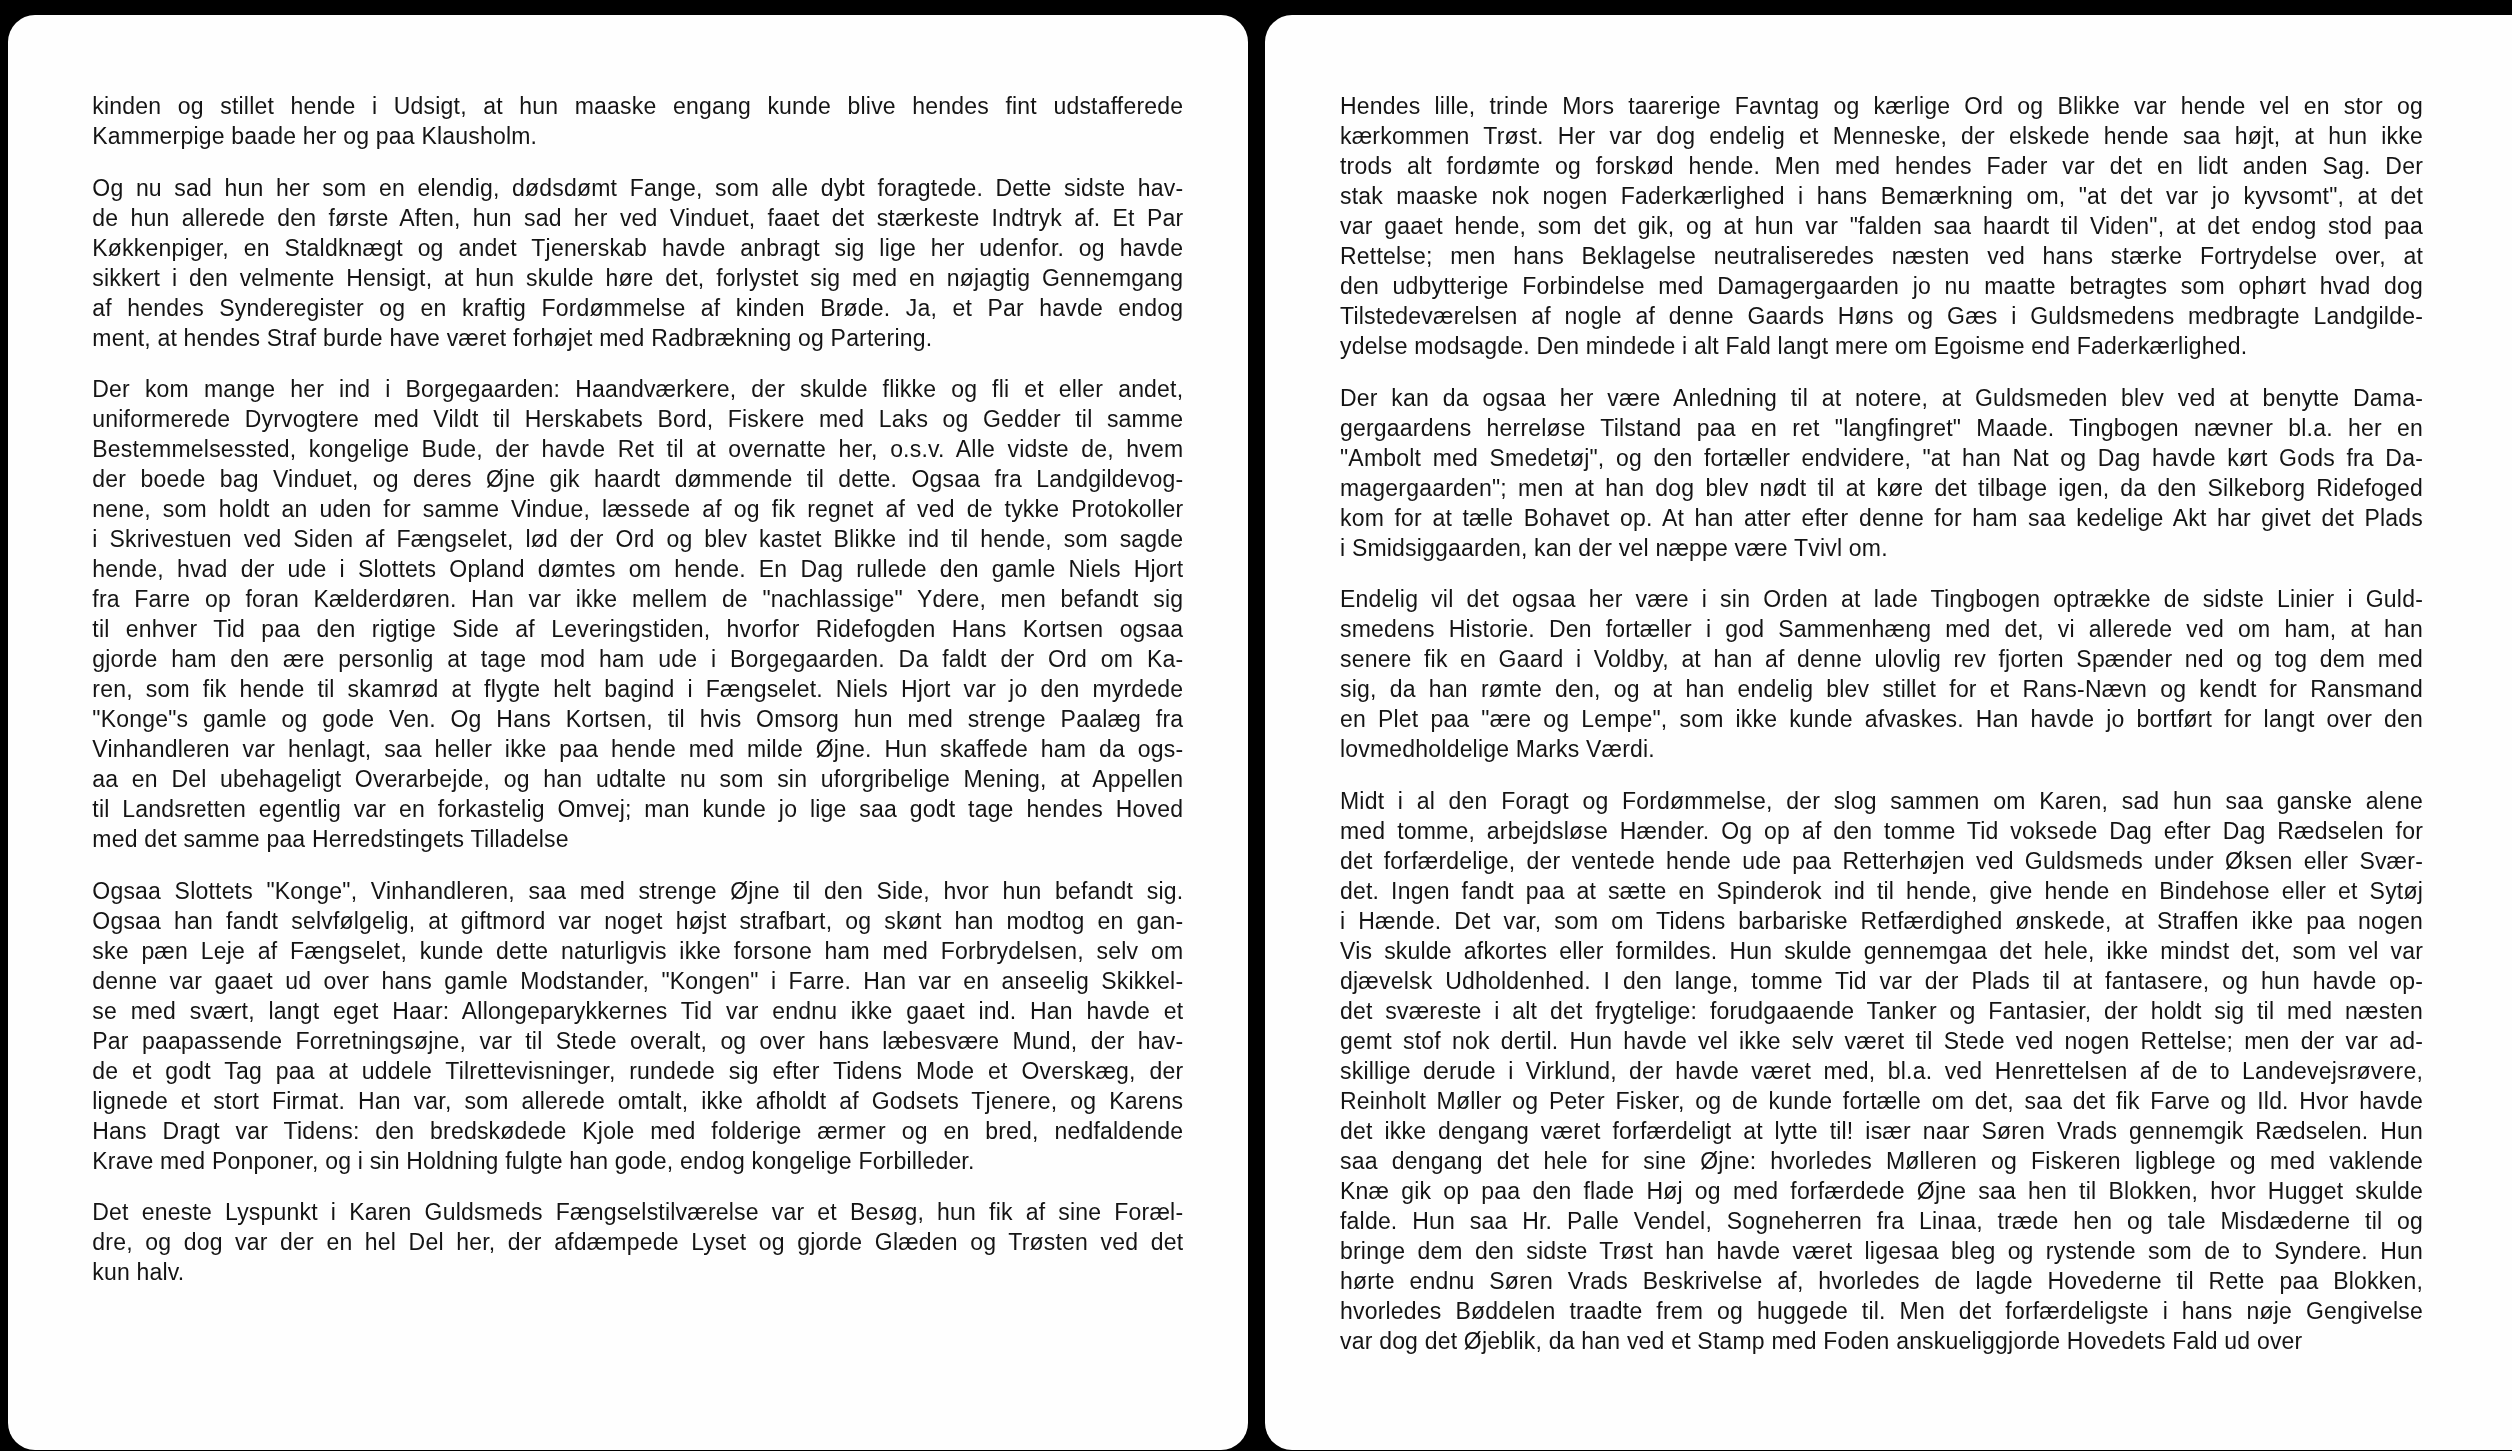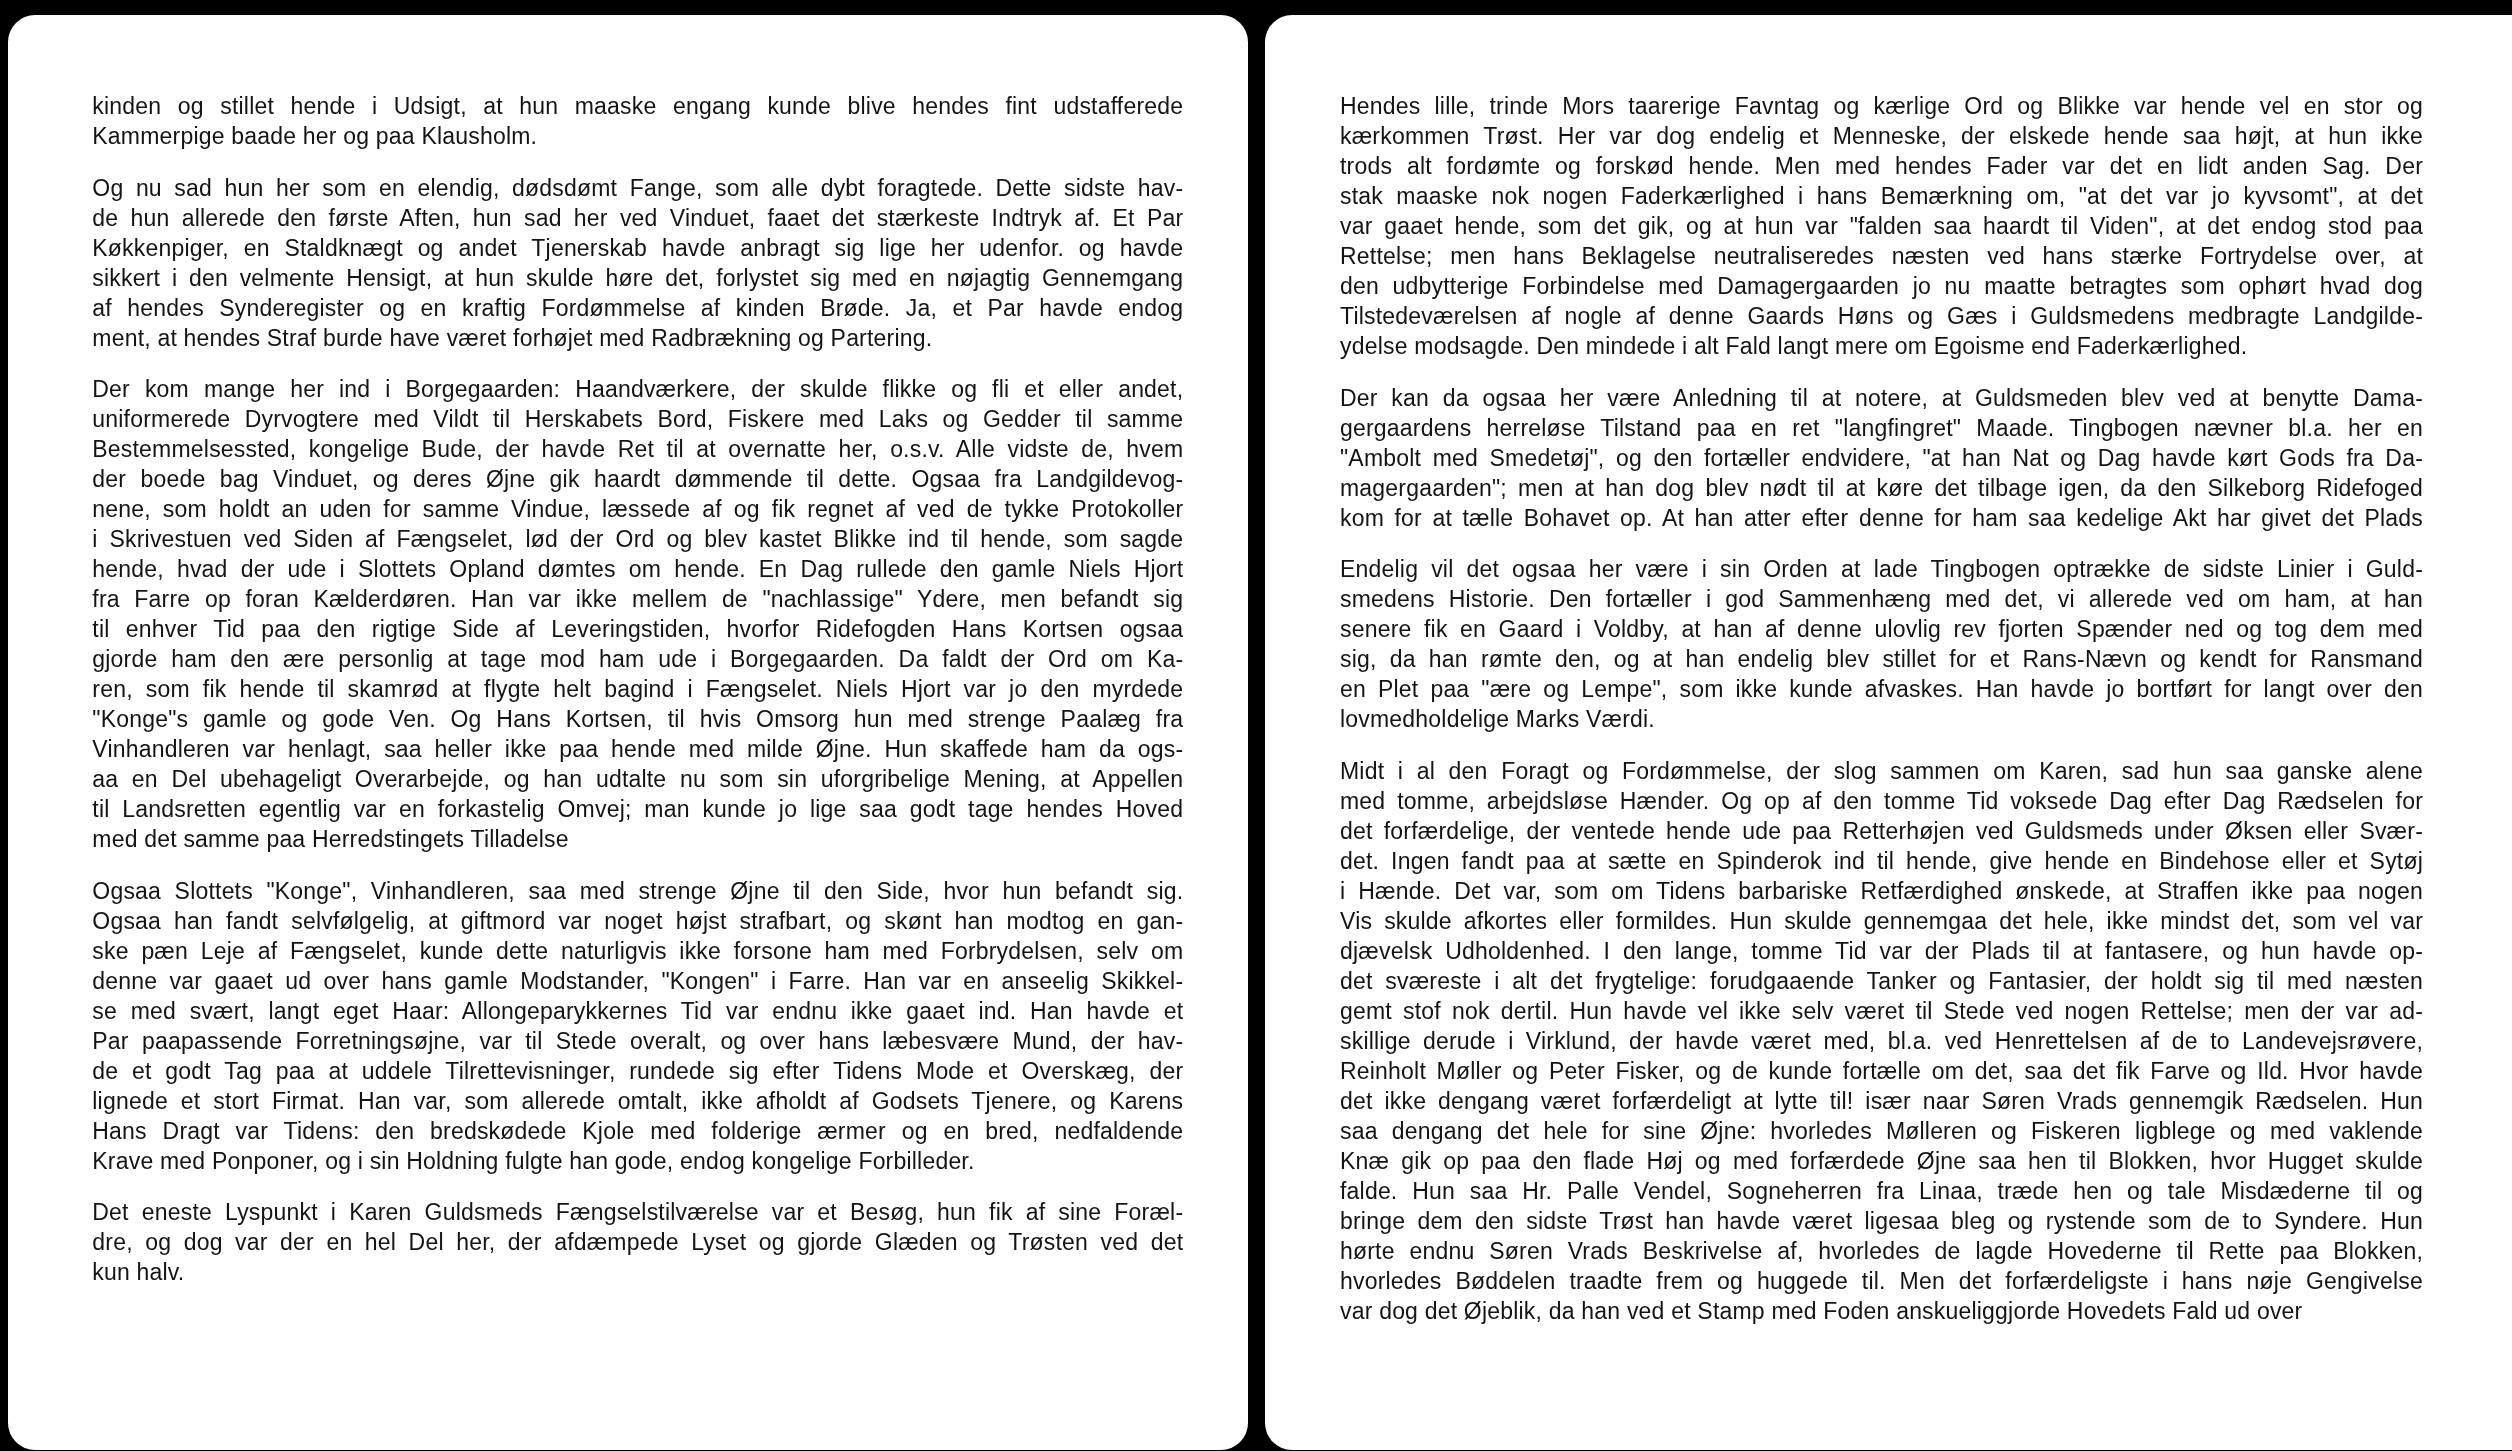--- a/index.html
+++ b/index.html
@@ -116,20 +116,21 @@
           <div class="line jfull">den udbytterige Forbindelse med Damagergaarden jo nu maatte betragtes som ophørt hvad dog</div>
           <div class="line jfull">Tilstedeværelsen af nogle af denne Gaards Høns og Gæs i Guldsmedens medbragte Landgilde-</div>
           <div class="line">ydelse modsagde. Den mindede i alt Fald langt mere om Egoisme end Faderkærlighed.</div>
         </div>
         <div class="para">
           <div class="line jfull">Der kan da ogsaa her være Anledning til at notere, at Guldsmeden blev ved at benytte Dama-</div>
           <div class="line jfull">gergaardens herreløse Tilstand paa en ret "langfingret" Maade. Tingbogen nævner bl.a. her en</div>
           <div class="line jfull">"Ambolt med Smedetøj", og den fortæller endvidere, "at han Nat og Dag havde kørt Gods fra Da-</div>
           <div class="line jfull">magergaarden"; men at han dog blev nødt til at køre det tilbage igen, da den Silkeborg Ridefoged</div>
           <div class="line jfull">kom for at tælle Bohavet op. At han atter efter denne for ham saa kedelige Akt har givet det Plads</div>
+          <div class="line">i Smidsiggaarden, kan der vel næppe være Tvivl om.</div>
         </div>
         <div class="para">
           <div class="line jfull">Endelig vil det ogsaa her være i sin Orden at lade Tingbogen optrække de sidste Linier i Guld-</div>
           <div class="line jfull">smedens Historie. Den fortæller i god Sammenhæng med det, vi allerede ved om ham, at han</div>
           <div class="line jfull">senere fik en Gaard i Voldby, at han af denne ulovlig rev fjorten Spænder ned og tog dem med</div>
           <div class="line jfull">sig, da han rømte den, og at han endelig blev stillet for et Rans-Nævn og kendt for Ransmand</div>
           <div class="line jfull">en Plet paa "ære og Lempe", som ikke kunde afvaskes. Han havde jo bortført for langt over den</div>
           <div class="line">lovmedholdelige Marks Værdi.</div>
         </div>
         <div class="para">

